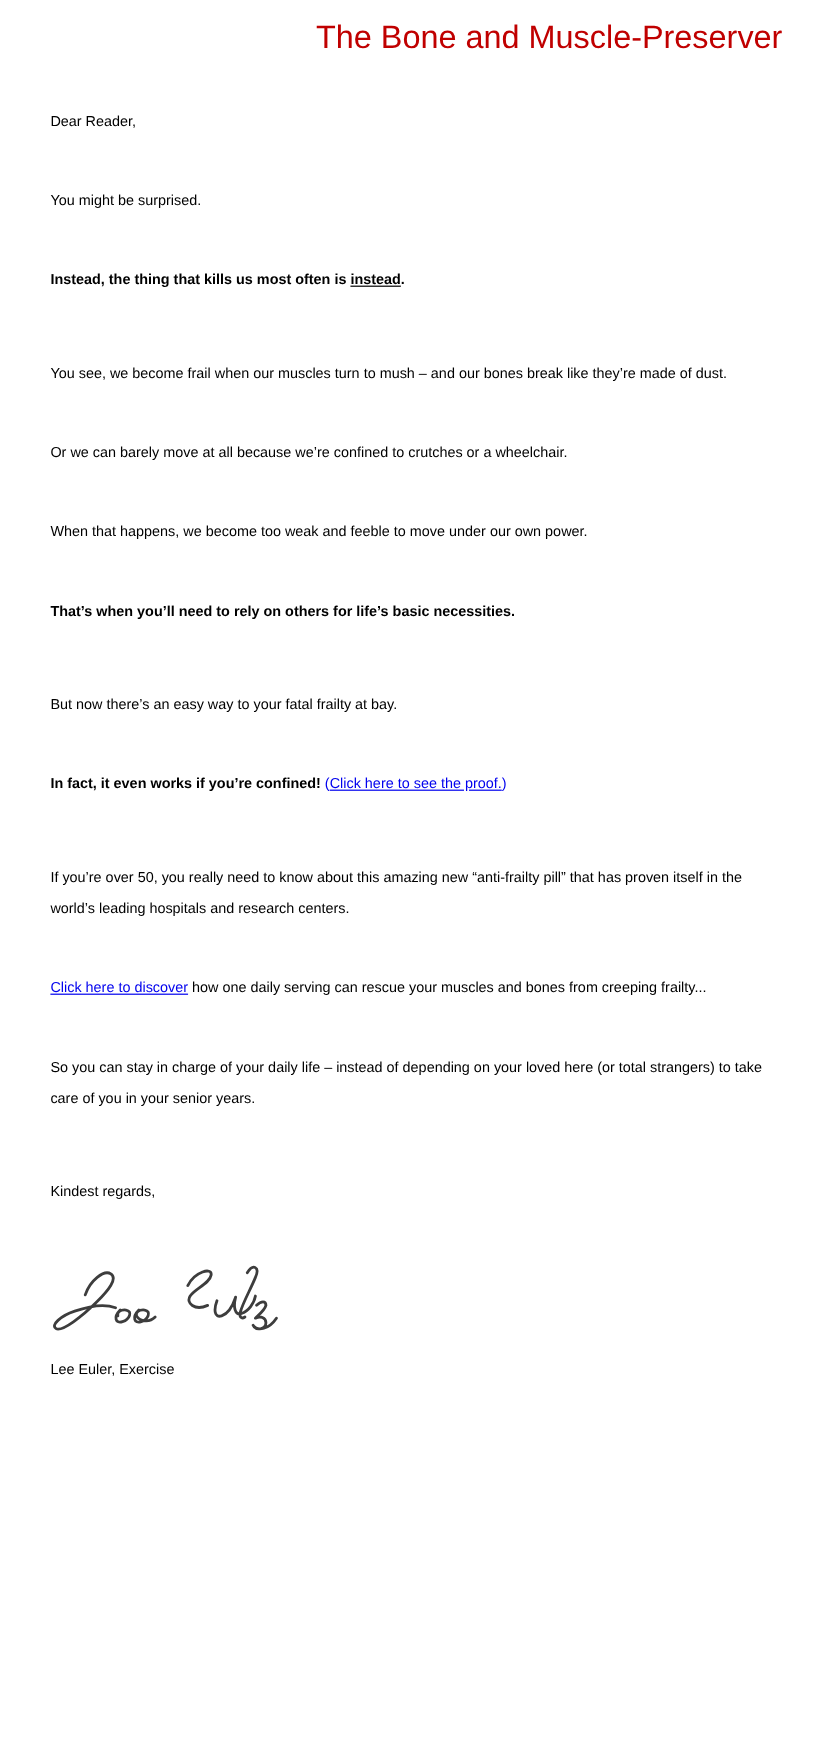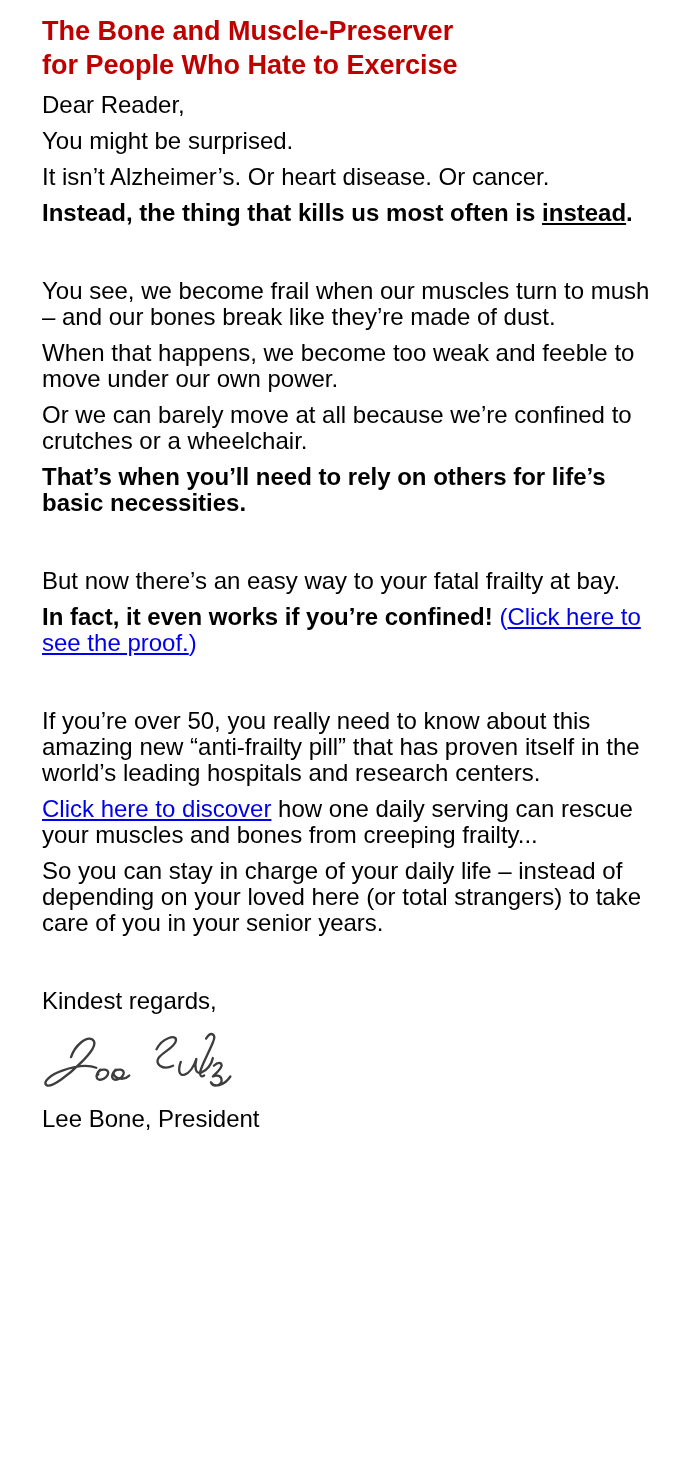--- a/index.html
+++ b/index.html
@@ -12,28 +12,28 @@
     width: 692px;
     min-height: 1462px;
     margin: 0 auto;
     padding: 14px 40px 18px 42px;
     background: #ffffff;
   }
   .headline {
     margin: 0;
     font-size: 27px;
     line-height: 34px;
-    font-weight: bold;
-    text-align: left;
+    font-weight: normal;
+    text-align: right;
     color: var(--heading, #c00000);
   }
   .page p {
-    font-size: 24px;
+    font-size: 12px;
     line-height: 26px;
-    margin: 10px 0;
+    margin: 40px 0;
   }
   .bold { font-weight: bold; }
   .u { text-decoration: underline; }
   .sp { margin-top: 52px !important; }
   a.link {
     color: var(--link, #0000ee);
     text-decoration: underline;
     cursor: pointer;
   }
   .linkc { color: var(--link, #0000ee); }
@@ -44,37 +44,35 @@
   .signature-block svg { display: block; }
   .signoff { margin-top: 12px !important; margin-bottom: 0 !important; }
 </style>
 </head>
 <body>
 
 <div class="page">
 
   <h1 class="headline">
     <span>The Bone and Muscle-Preserver</span><br>
-    <span>for People Who Hate to Exercise</span>
   </h1>
 
   <p>Dear Reader,</p>
 
 
   <p>You might be surprised.</p>
 
-  <p>It isn’t Alzheimer’s. Or heart disease. Or cancer.</p>
 
   <p class="bold"><span>Instead, the thing that kills us most often is </span><span class="u">instead</span><span>.</span></p>
 
   <p class="sp">You see, we become frail when our muscles turn to mush – and our bones break like they’re made of dust.</p>
 
+  <p>Or we can barely move at all because we’re confined to crutches or a wheelchair.</p>
+
   <p>When that happens, we become too weak and feeble to move under our own power.</p>
-
-  <p>Or we can barely move at all because we’re confined to crutches or a wheelchair.</p>
 
   <p class="bold">That’s when you’ll need to rely on others for life’s basic necessities.</p>
 
   <p class="sp">But now there’s an easy way to your fatal frailty at bay.</p>
 
 
   <p>
     <b>In fact, it even works if you’re confined!</b>
     <span class="linkc">(</span><a href="#" class="link">Click here to see the proof.</a><span class="linkc">)</span>
   </p>
@@ -95,17 +93,17 @@
         <path d="M80 47 C74 53 76 59 82 57 C88 55 91 48 85 47 C80 46.5 77 49 78 52 C81 57 89 58 94 53"></path>
         <path d="M122 26 C128 14 143 10 142 17 C141 24 128 29 124 35 C120 41 128 48 139 43"></path>
         <path d="M147 39 C144 47 145 54 151 52 C157 50 161 42 163 36 C161 44 162 52 168 50 C174 48 179 41 180 35"></path>
         <path d="M173 15 C178 7 184 10 180 19 C176 29 169 41 167 49 C166 53 168 55 171 53"></path>
         <path d="M181 43 C185 39 189 39 189 43 C188 47 183 51 180 54 C184 52 189 53 189 58 C189 64 180 65 178 60 C182 66 192 63 198 54"></path>
       </g>
     </svg>
   </div>
 
   <p class="signoff">
-    <span>Lee Bone, President</span><br>
+    <span>Lee Euler, Exercise</span><br>
     
   </p>
 
 </div>
 
 </body></html>

